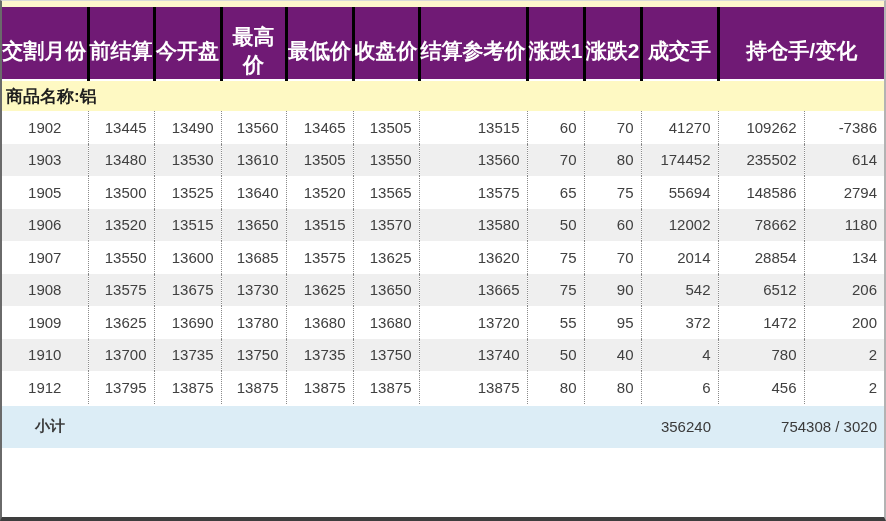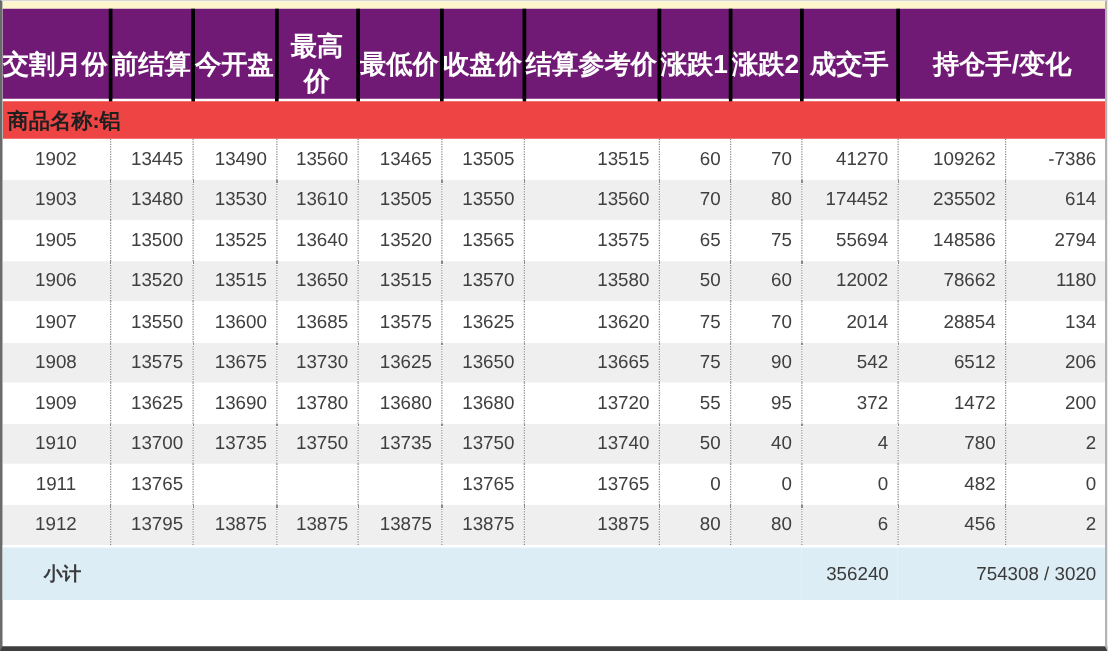--- a/index.html
+++ b/index.html
@@ -20,21 +20,21 @@
   col.c-vol{width:77px;} col.c-oi{width:86px;} col.c-oichg{width:80px;}
 
   thead th{
     background:#701a75;color:#ffffff;font-weight:bold;font-size:21px;
     height:48px;text-align:center;vertical-align:middle;padding:16px 0 0 0;
     border-bottom:2px solid #ffffff;
   }
   thead th + th{border-left:3px solid #000000;}
 
   tr.section-row td{
-    background:#ef4444;color:#1f1f1f;font-weight:bold;font-size:17px;
+    background:#fef9c3;color:#1f1f1f;font-weight:bold;font-size:17px;
     height:30px;text-align:left;padding:0 0 0 4px;vertical-align:middle;
   }
 
   tbody td{
     font-size:15px;color:#404040;height:32.5px;vertical-align:middle;
     text-align:right;padding:0 7px 0 0;white-space:nowrap;overflow:hidden;
   }
   tbody tr.data-row td:first-child{text-align:center;padding:0;}
   tbody tr.data-row td + td{border-left:1px dotted #8a8a8a;}
   tbody tr.data-row:nth-child(even) td{background:#efefef;}
@@ -194,34 +194,20 @@
           <td>13735</td>
           <td>13750</td>
           <td>13740</td>
           <td>50</td>
           <td>40</td>
           <td>4</td>
           <td>780</td>
           <td>2</td>
         </tr>
         <tr class="data-row">
-          <td>1911</td>
-          <td>13765</td>
-          <td></td>
-          <td></td>
-          <td></td>
-          <td>13765</td>
-          <td>13765</td>
-          <td>0</td>
-          <td>0</td>
-          <td>0</td>
-          <td>482</td>
-          <td>0</td>
-        </tr>
-        <tr class="data-row">
           <td>1912</td>
           <td>13795</td>
           <td>13875</td>
           <td>13875</td>
           <td>13875</td>
           <td>13875</td>
           <td>13875</td>
           <td>80</td>
           <td>80</td>
           <td>6</td>

